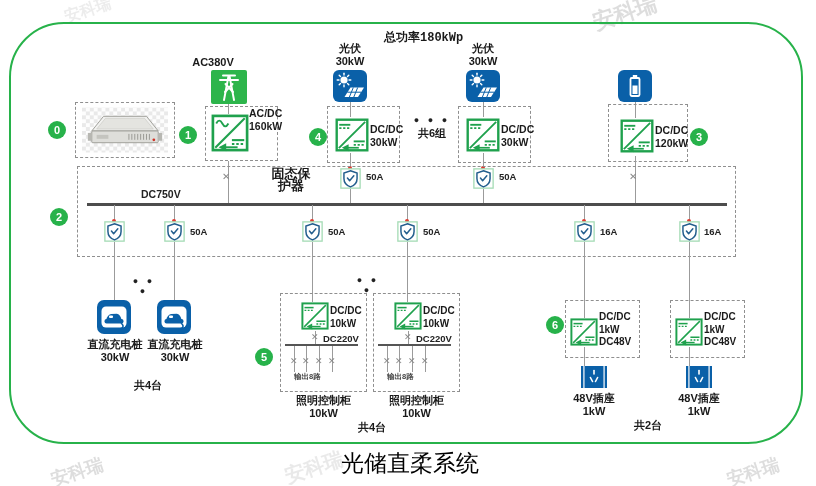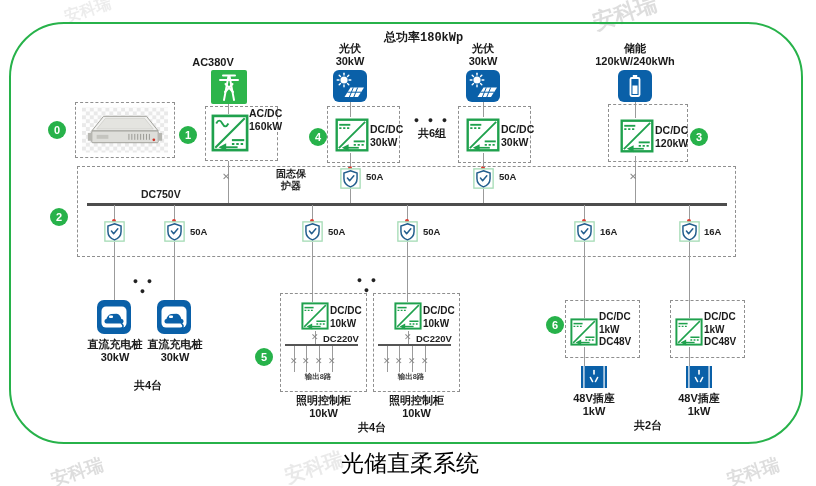--- a/index.html
+++ b/index.html
@@ -6,22 +6,22 @@
   .stage{position:relative;width:816px;height:486px;background:#fff;overflow:hidden;
          font-family:"Liberation Sans","DejaVu Sans",sans-serif;color:#1a1a1a;}
   .abs{position:absolute;}
   .frame{border:2.5px solid #27b24a;border-radius:55px;}
   .lbl{font-weight:700;text-align:center;color:#1a1a1a;}
   .t11{font-size:11px;line-height:13px;}
   .t12{font-size:12px;line-height:14px;}
   .t23{font-size:23px;line-height:26px;font-weight:500;color:#000;}
   .ctxt{font-size:10.5px;line-height:13px;font-weight:700;text-align:left;}
   .ctxt2{font-size:10px;line-height:12.5px;font-weight:700;text-align:left;}
-  .t105{font-size:10px;line-height:12px;}
-  .tiny{font-size:7.5px;font-weight:600;color:#444;text-align:center;}
+  .t105{font-size:13px;line-height:12px;}
+  .tiny{font-size:7.5px;font-weight:600;color:#444;}
   .rate{font-size:9.5px;font-weight:600;color:#222;white-space:nowrap;}
   .dash{border:1.2px dashed #8f8f8f;box-sizing:border-box;}
   .vl{width:1px;background:#9b9b9b;}
   .busline{background:#4d4d4d;}
   .badge{width:18px;height:18px;border-radius:50%;background:#27b24a;color:#fff;
          font-size:11px;font-weight:700;display:flex;align-items:center;justify-content:center;}
   .xm{color:#8a8a8a;font-size:10px;line-height:10px;font-weight:400;}
   .xs{color:#8a8a8a;font-size:9px;line-height:9px;font-weight:400;}
   .rdot{width:4px;height:4px;border-radius:50%;background:#e03a2f;}
   .dots{font-size:9px;letter-spacing:3px;color:#222;font-weight:700;text-align:center;}
@@ -214,24 +214,20 @@
     <span class="blk">30kW</span>
   </div>
   <div class="abs vl" style="left:482.6px;top:153px;height:15px;"></div>
   <div class="abs rdot" style="left:480.5px;top:166px;"></div>
   <svg class="abs" style="left:473px;top:168px;width:21px;height:21px;">
       <use href="#sym-shield" xlink:href="#sym-shield"></use>
     </svg>
   <div class="abs rate" style="left:499px;top:171px;">50A</div>
   <div class="abs vl" style="left:482.6px;top:189px;height:15px;"></div>
 
-  <div class="abs lbl t11" style="left:571px;top:42px;width:128px;">
-    <span class="blk">储能</span>
-    <span class="blk">120kW/240kWh</span>
-  </div>
   <svg class="abs" style="left:618px;top:70px;width:34px;height:32px;">
       <use href="#sym-battery" xlink:href="#sym-battery"></use>
     </svg>
   <div class="abs vl" style="left:634.6px;top:102px;height:16px;"></div>
   <div class="abs dash" style="left:608px;top:104px;width:80px;height:58px;"></div>
   <svg class="abs" style="left:620px;top:118px;width:34px;height:36px;">
       <use href="#sym-conv-dc" xlink:href="#sym-conv-dc"></use>
     </svg>
   <div class="abs ctxt" style="left:655px;top:124px;width:34px;">
     <span class="blk">DC/DC</span>

